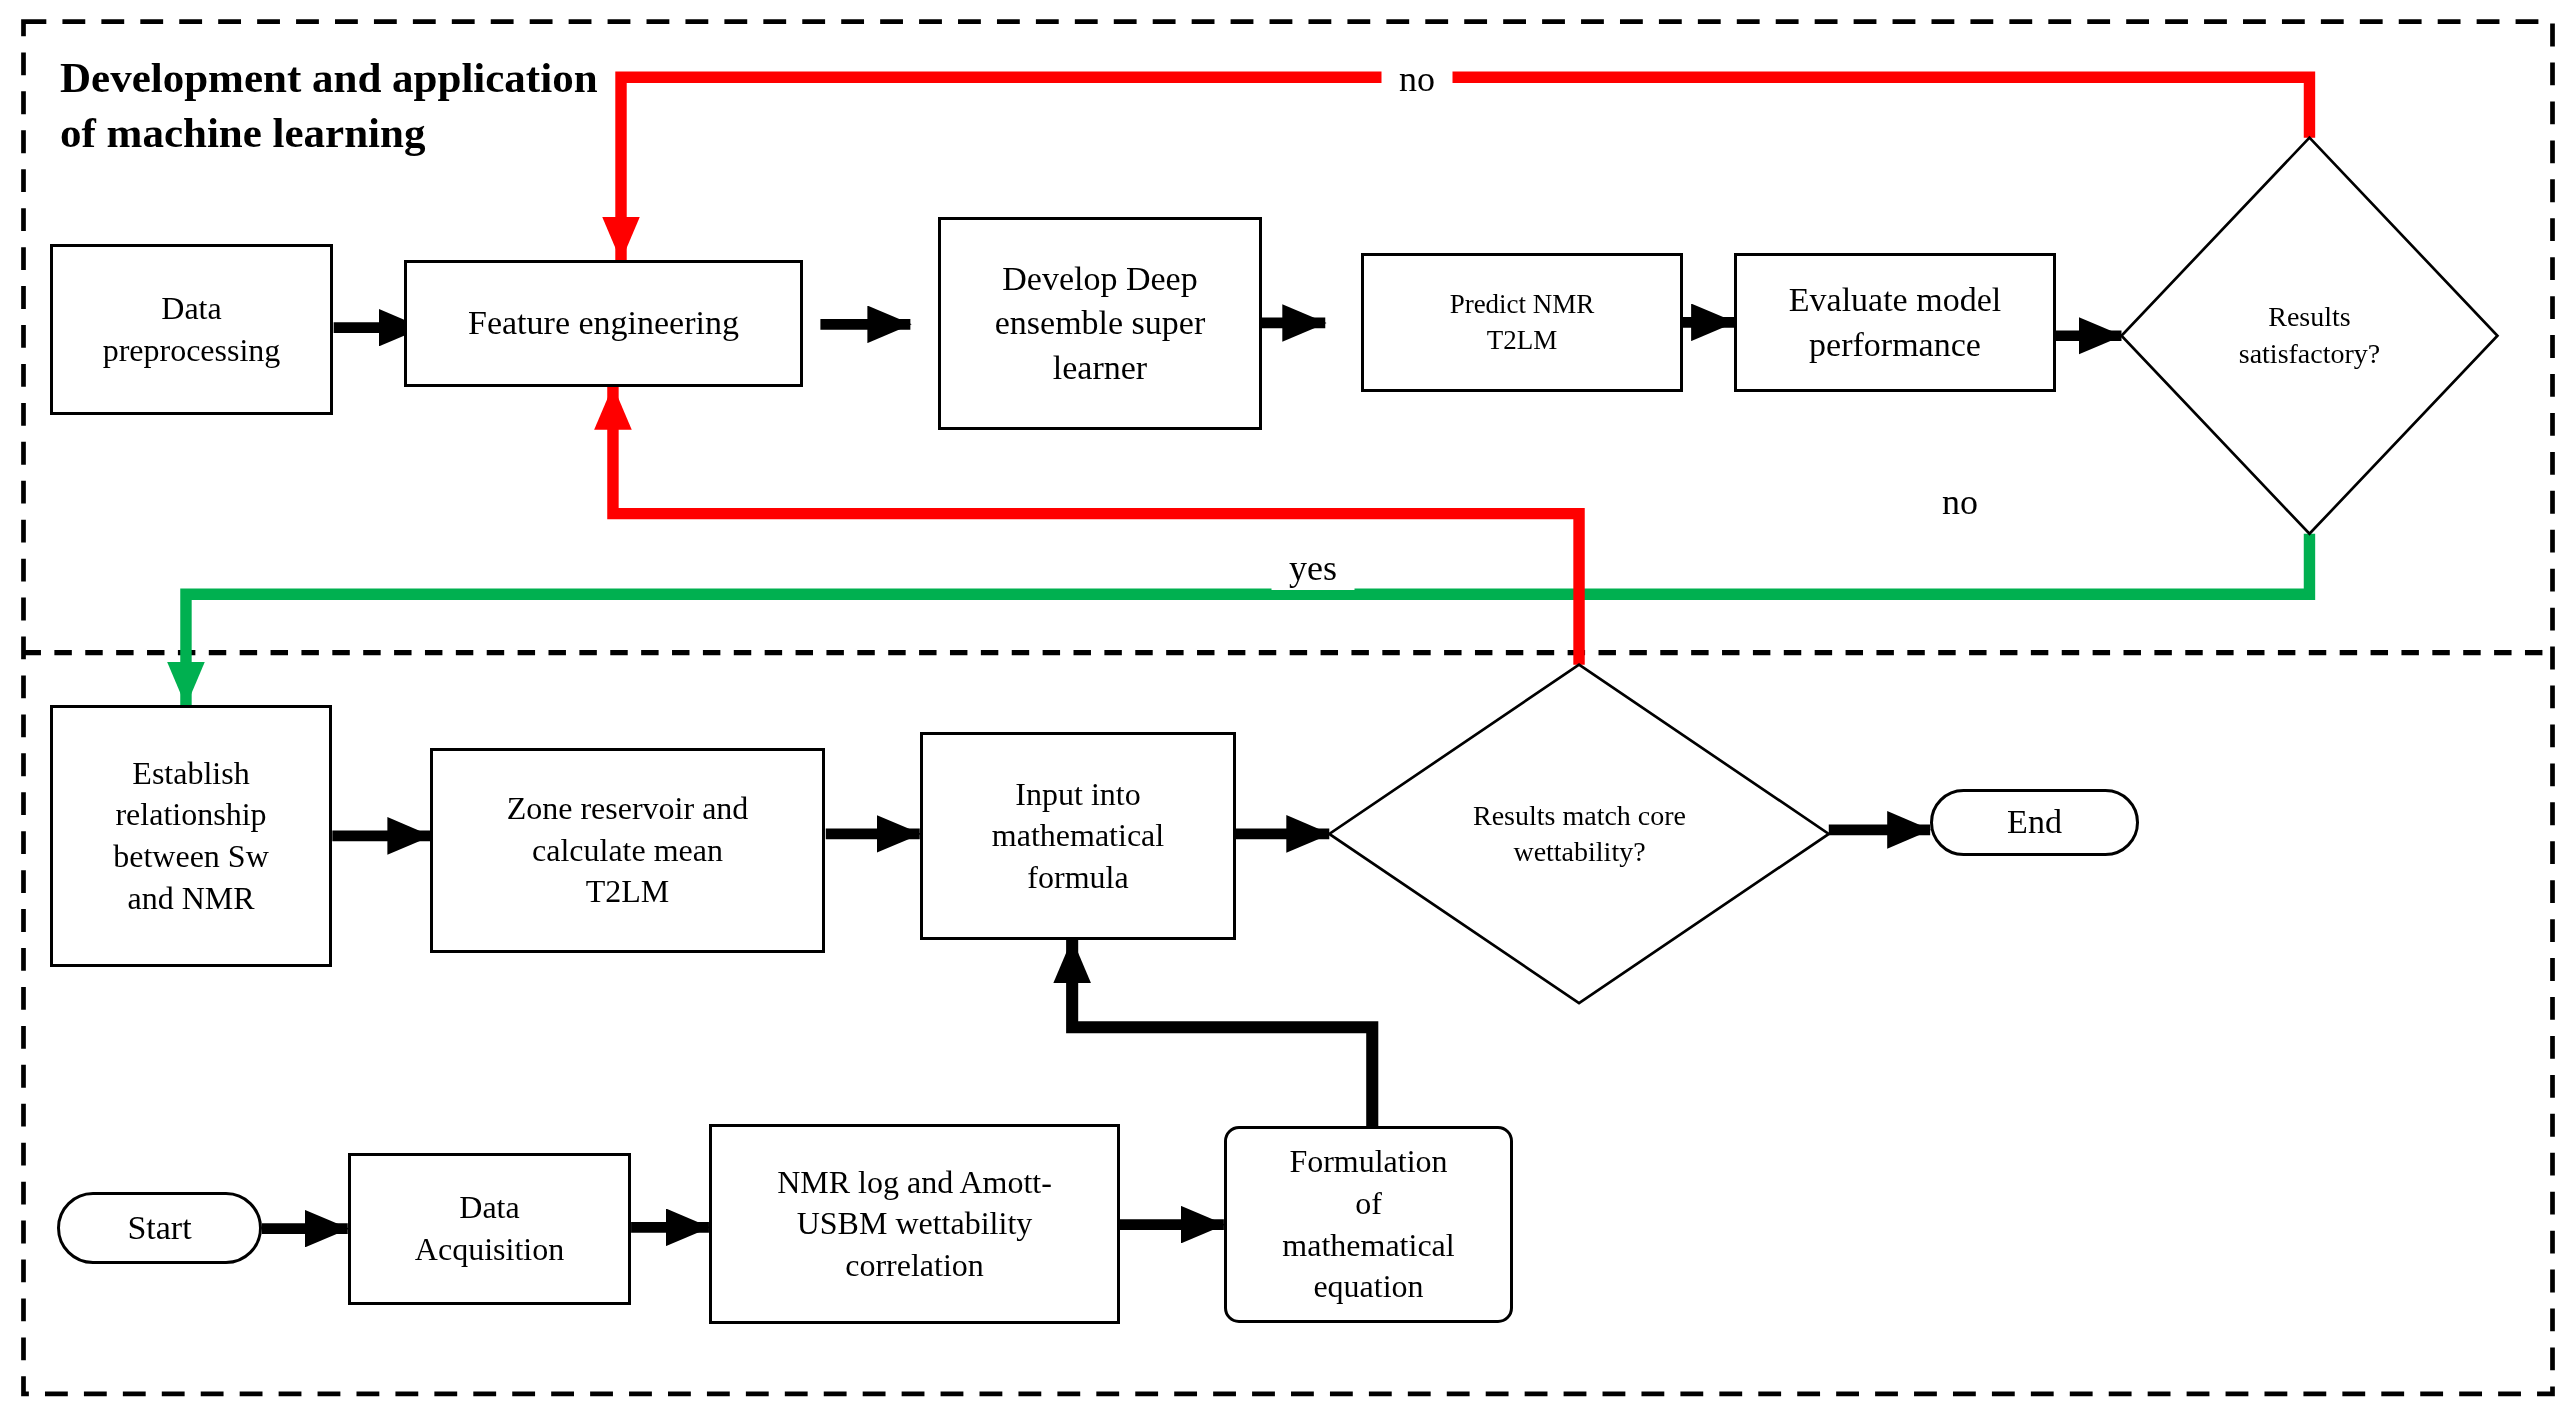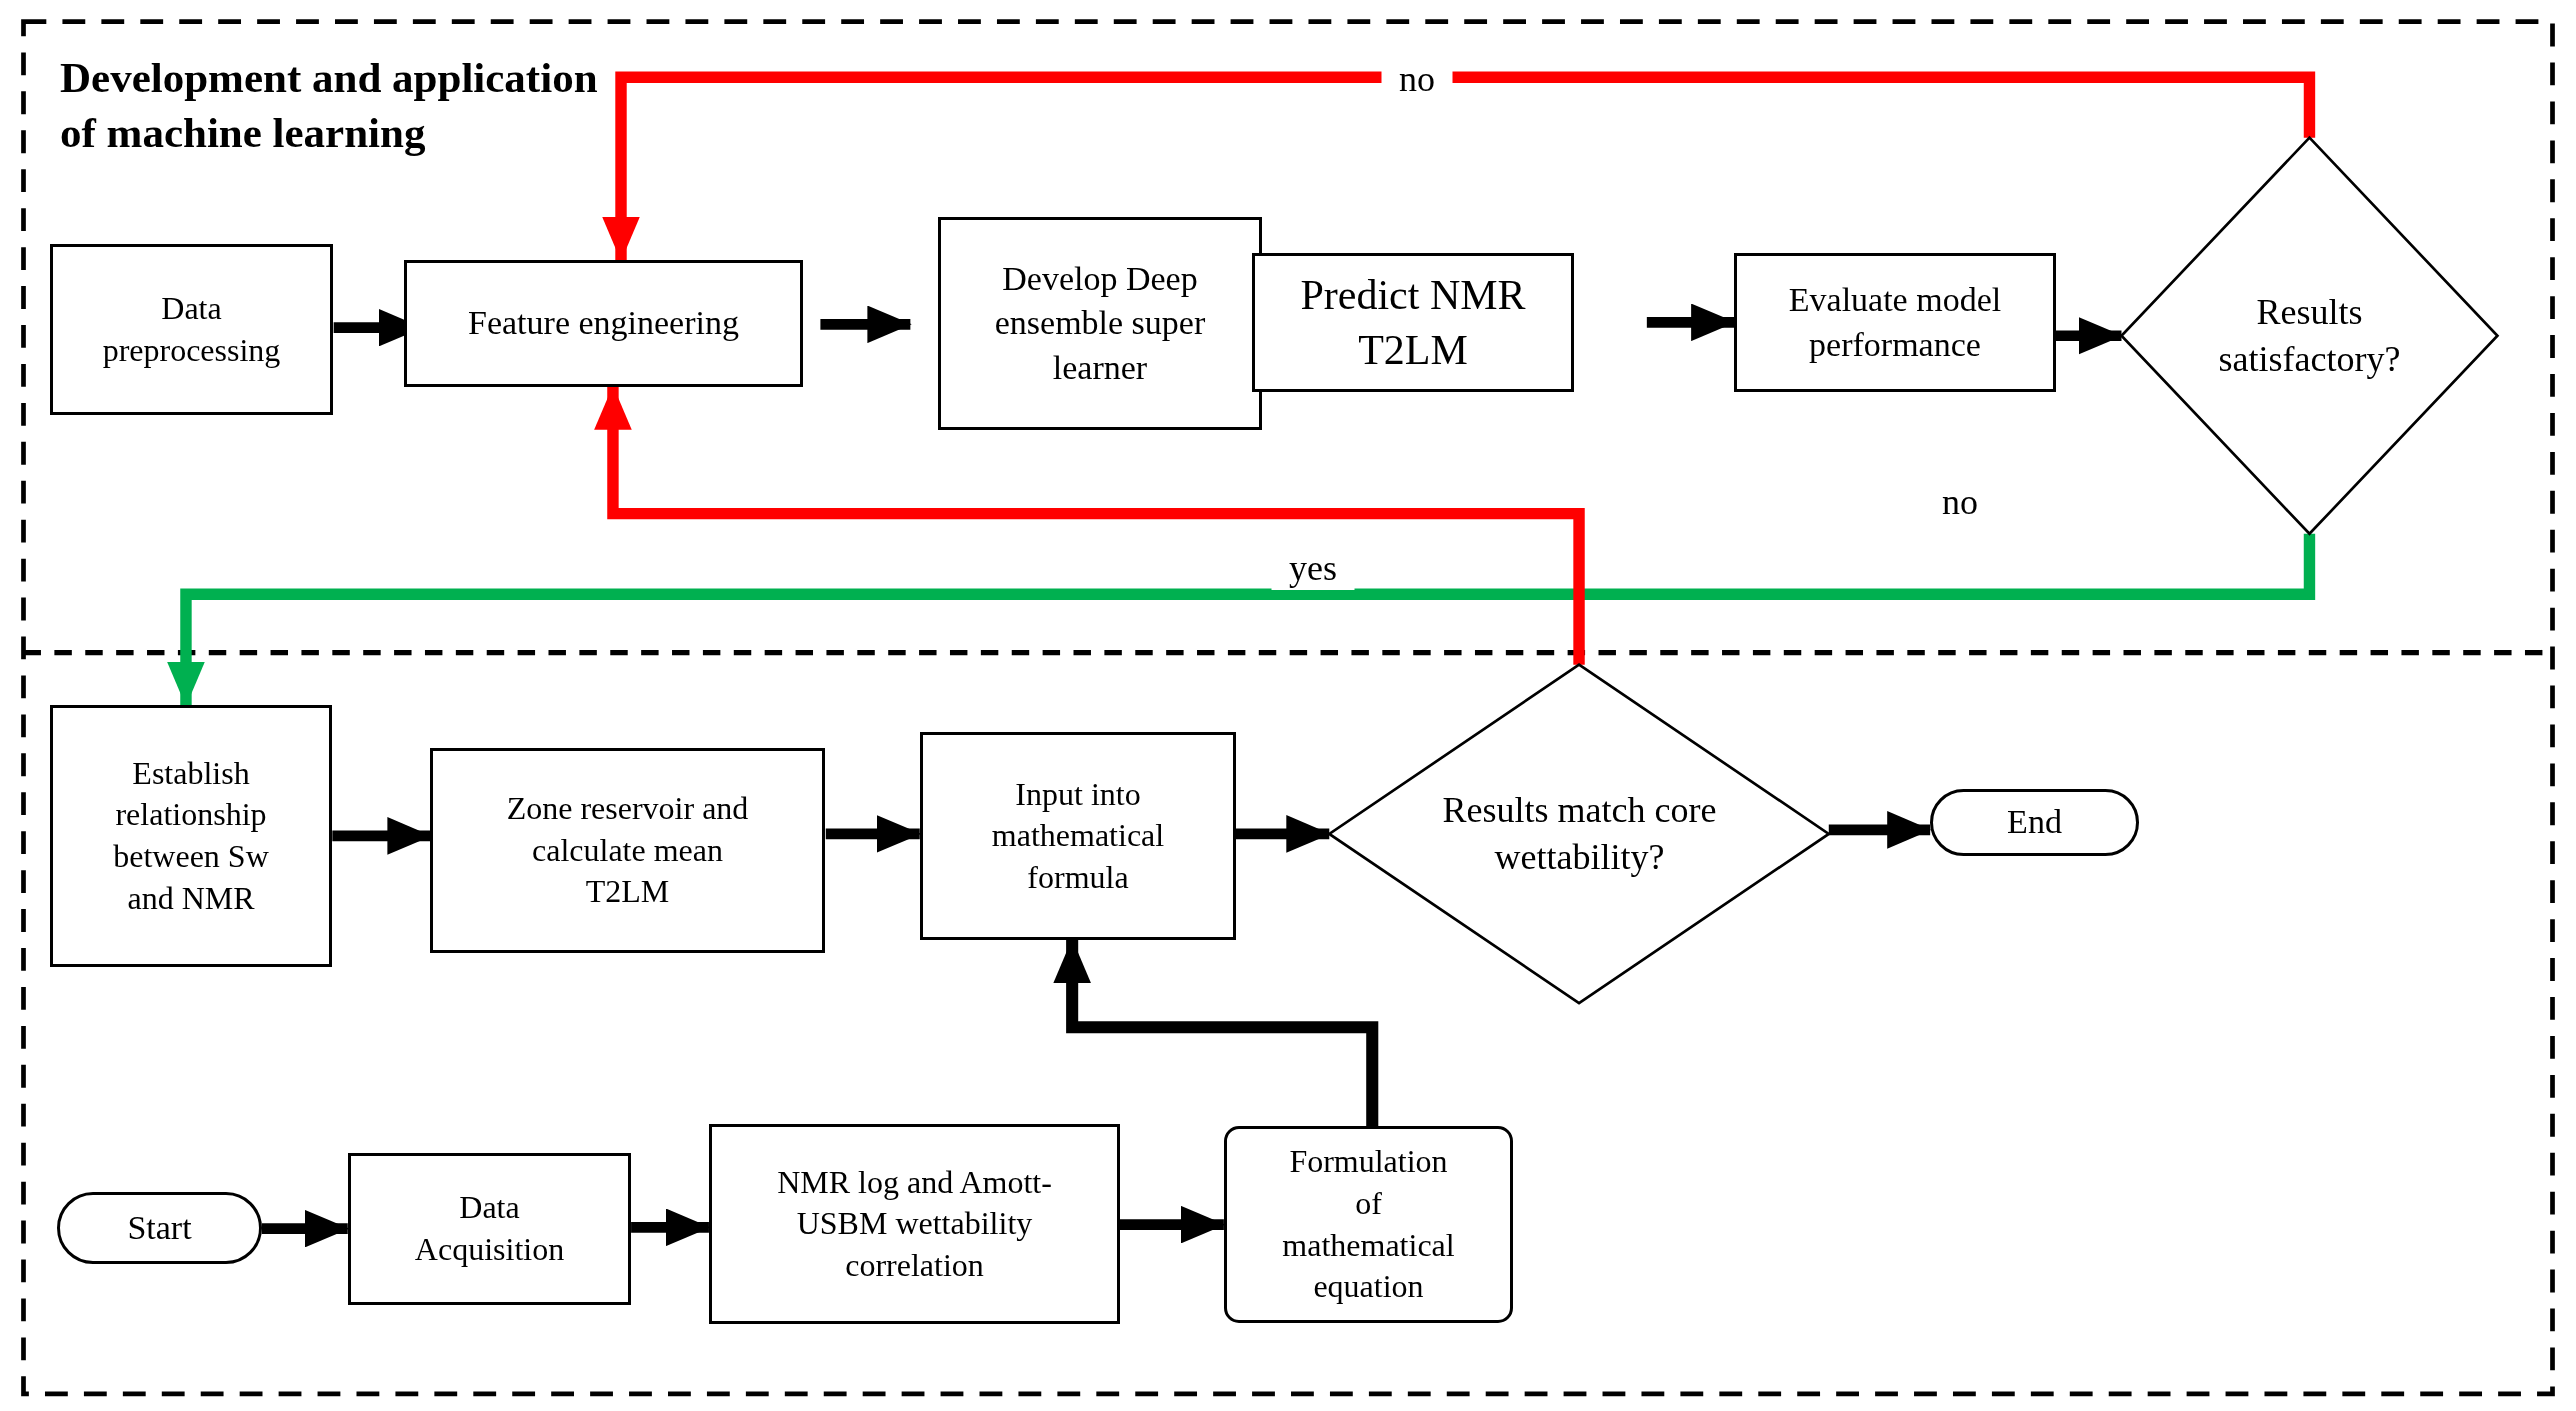--- a/index.html
+++ b/index.html
@@ -10,21 +10,21 @@
   }
   #wires{position:absolute;left:0;top:0;width:2576px;height:1412px;}
   .node{
     position:absolute;box-sizing:border-box;background:#ffffff;border:3.4px solid #000;
     display:flex;align-items:center;justify-content:center;text-align:center;
     white-space:pre-line;font-size:32px;line-height:1.3;z-index:2;
   }
   .terminator{border-radius:40px;font-size:34px;}
   .diamond-text{
     position:absolute;display:flex;align-items:center;justify-content:center;
-    text-align:center;white-space:pre-line;font-size:36px;line-height:1.3;z-index:2;
+    text-align:center;white-space:pre-line;font-size:28px;line-height:1.3;z-index:2;
     background:transparent;border:none;
   }
   .section-title{
     position:absolute;font-weight:bold;font-size:43px;line-height:1.28;
     white-space:pre-line;z-index:2;text-align:left;
   }
   .edge-label{
     position:absolute;transform:translate(-50%,-50%);font-size:36px;z-index:3;
     line-height:1;
   }
@@ -80,21 +80,21 @@
 
   <div class="section-title" style="left:60px;top:50px;">Development and application
 of machine learning</div>
 
   <div class="node" style="left:50px;top:244px;width:283px;height:171px;">Data
 preprocessing</div>
   <div class="node" style="left:404px;top:260px;width:399px;height:127px;font-size:34px;">Feature engineering</div>
   <div class="node" style="left:910px;top:217px;width:324px;height:213px;font-size:34px;margin-left:28px;">Develop Deep
 ensemble super
 learner</div>
-  <div class="node" style="left:1252px;top:253px;width:322px;height:139px;font-size:42px;">Predict NMR
+  <div class="node" style="left:1361px;top:253px;width:322px;height:139px;font-size:27px;">Predict NMR
 T2LM</div>
   <div class="node" style="left:1734px;top:253px;width:322px;height:139px;font-size:34px;">Evaluate model
 performance</div>
   <div class="diamond-text" style="left:2135px;top:235px;width:349px;height:201px;">Results
 satisfactory?</div>
 
   <div class="node" style="left:50px;top:705px;width:282px;height:262px;">Establish
 relationship
 between Sw
 and NMR</div>

